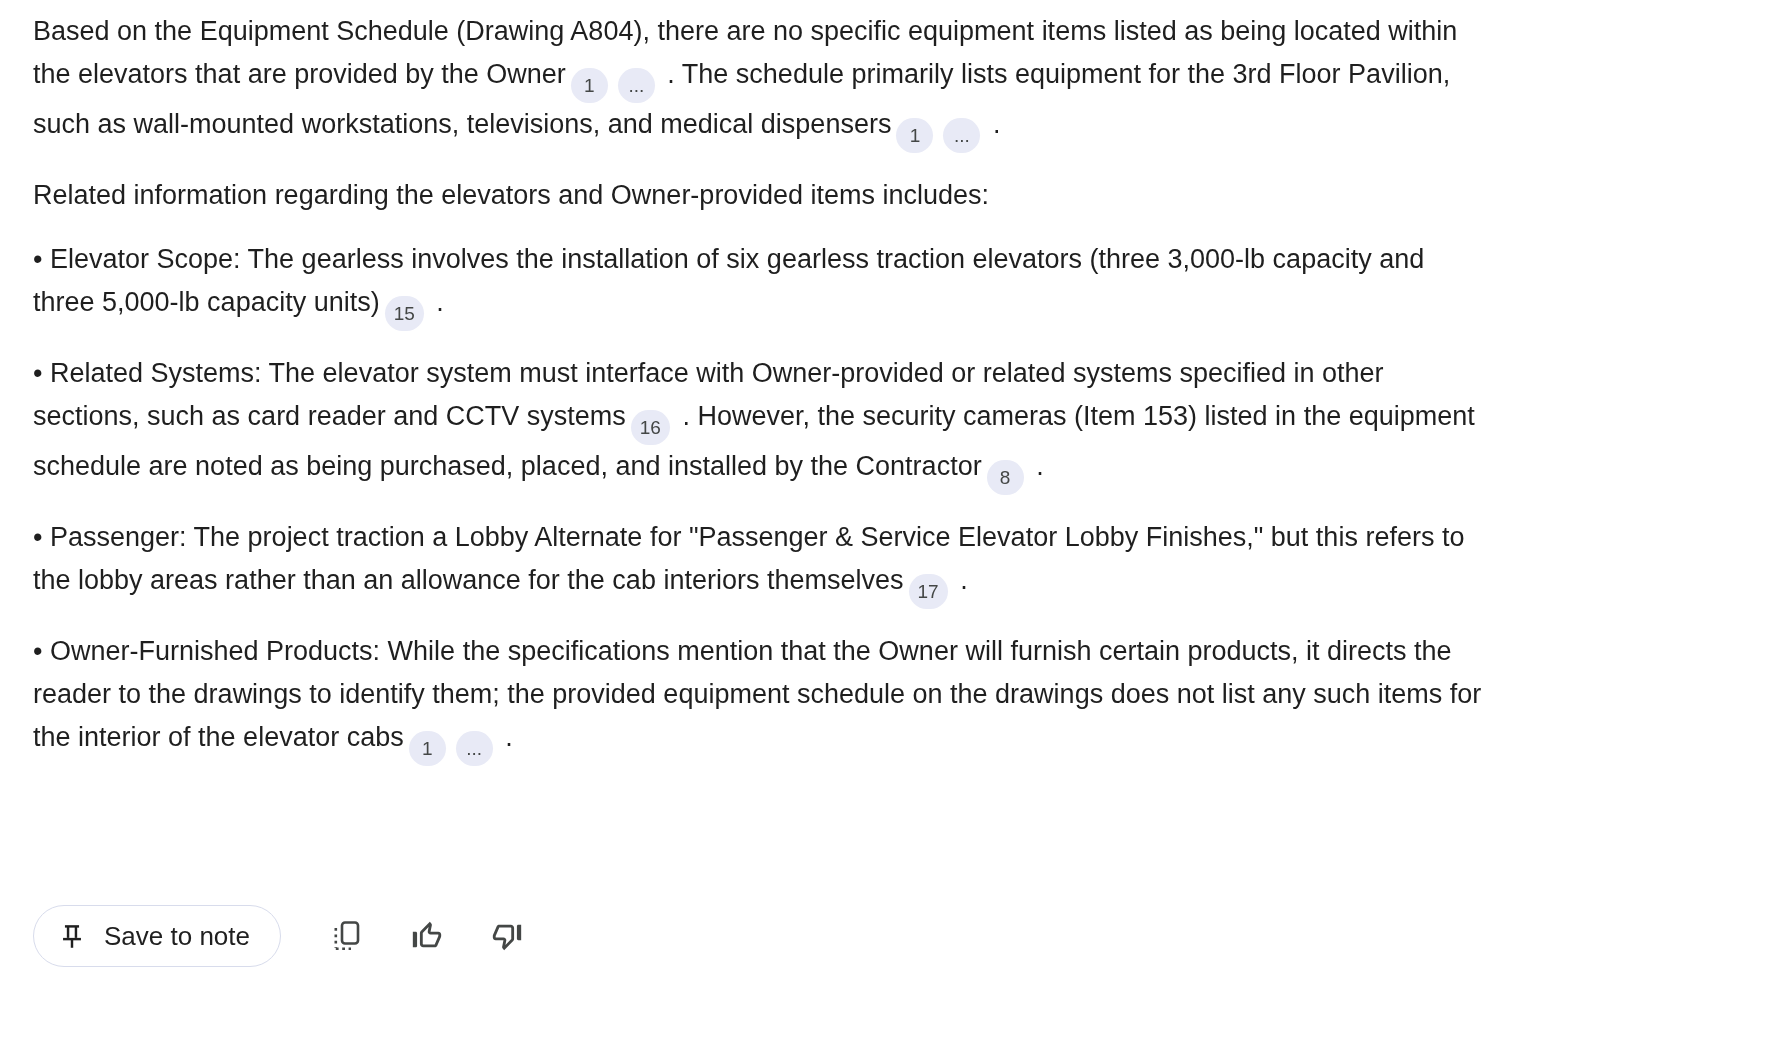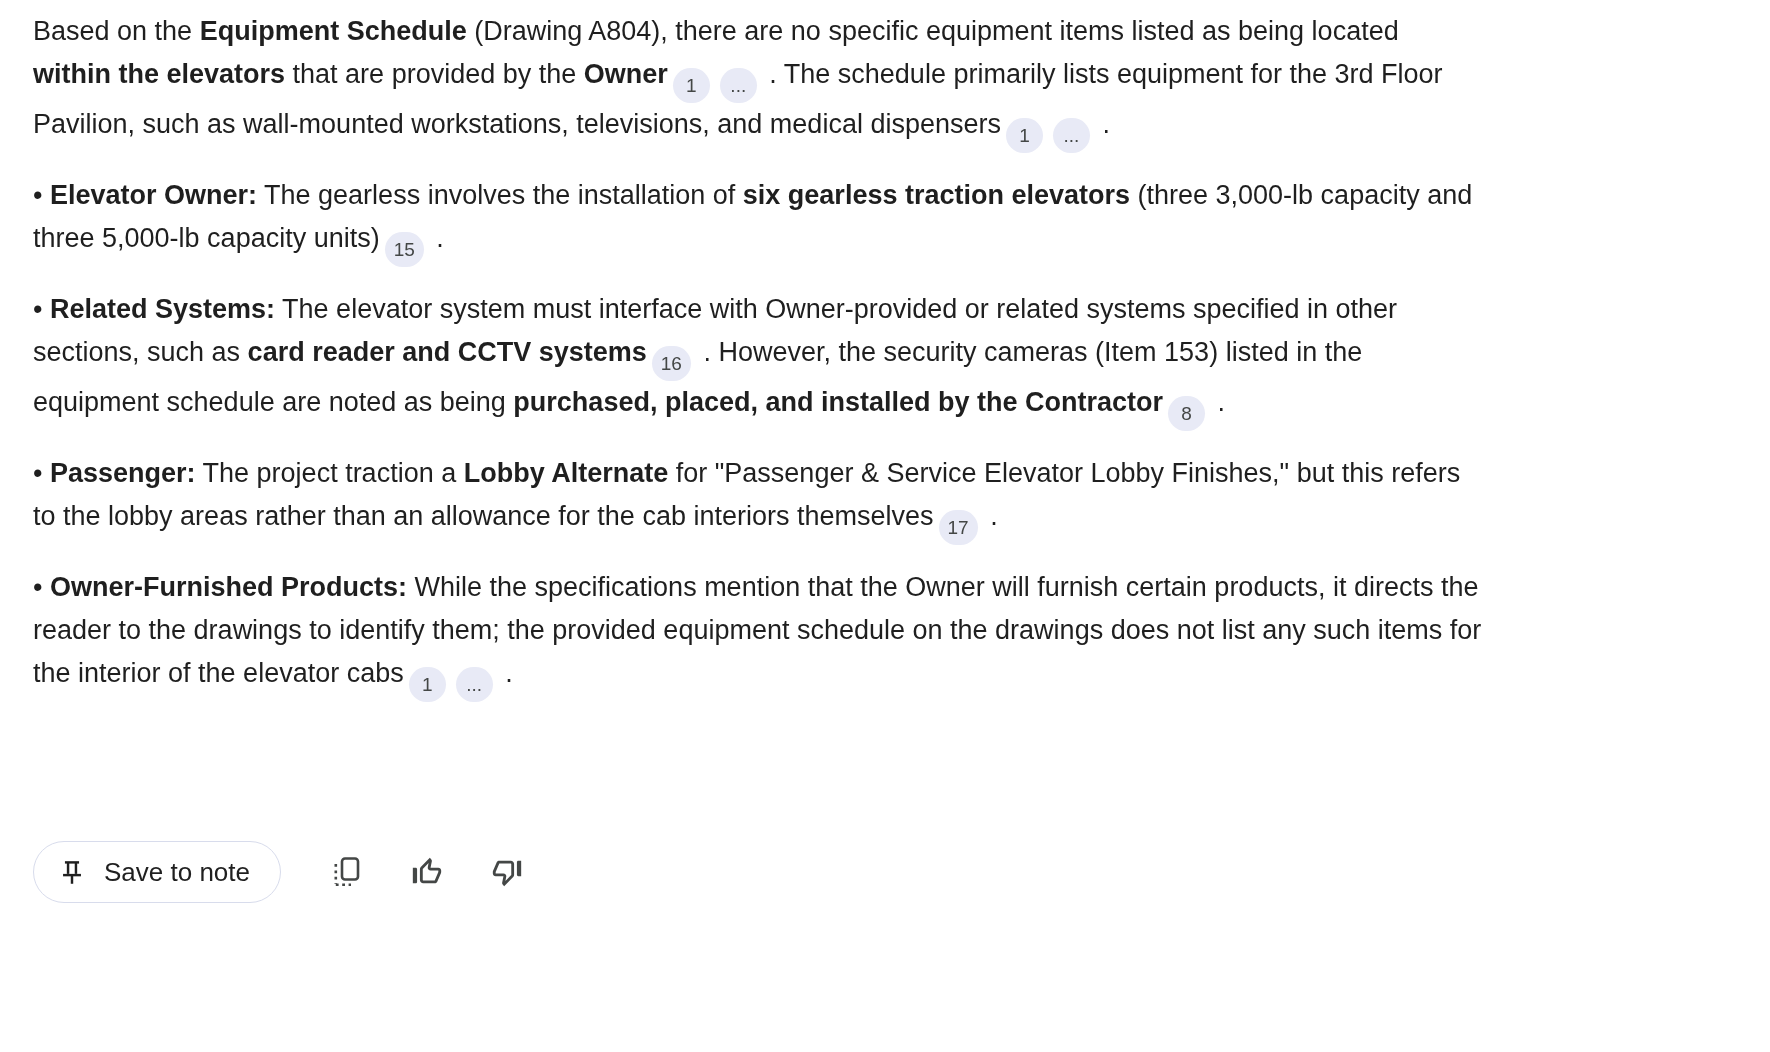--- a/index.html
+++ b/index.html
@@ -20,21 +20,21 @@
   }
   .answer{
     padding:10px 288px 0 33px;
   }
   .para{
     margin:0 0 21px 0;
     font-size:27px;
     line-height:43px;
     font-weight:400;
   }
-  .para .b{font-weight:700;margin-top:8px;}
+  .para .b{font-weight:400;margin-top:8px;}
   .chip{
     display:inline-flex;
     align-items:center;
     justify-content:center;
     min-width:37px;
     height:35px;
     padding:0 9px;
     margin:0 5px;
     border-radius:18px;
     background:var(--chip-bg);
@@ -76,21 +76,22 @@
   .icon-btn svg{display:block;width:34px;height:34px;}
   .rot180{transform:rotate(180deg);}
 </style>
 </head>
 <body>
 
 <div class="answer">
 
   <div>
       <p class="para"><span>Based on the </span><span class="b">Equipment Schedule</span><span> (Drawing A804), there are no specific equipment items listed as being located </span><span class="b">within the elevators</span><span> that are provided by the </span><span class="b">Owner</span><span class="chip">1</span><span class="chip">...</span><span> . The schedule primarily lists equipment for the 3rd Floor Pavilion, such as wall-mounted workstations, televisions, and medical dispensers</span><span class="chip">1</span><span class="chip">...</span><span> .</span></p>
-      <p class="para"><span>• </span><span class="b">Elevator Owner:</span><span> The gearless involves the installation of </span><span class="b">six gearless traction elevators</span><span> (three 3,000-lb capacity and three 5,000-lb capacity units)</span><span class="chip">15</span><span> .</span></p>
+      <p class="para"><span>Related information regarding the elevators and Owner-provided items includes:</span></p>
+      <p class="para"><span>• </span><span class="b">Elevator Scope:</span><span> The gearless involves the installation of </span><span class="b">six gearless traction elevators</span><span> (three 3,000-lb capacity and three 5,000-lb capacity units)</span><span class="chip">15</span><span> .</span></p>
       <p class="para"><span>• </span><span class="b">Related Systems:</span><span> The elevator system must interface with Owner-provided or related systems specified in other sections, such as </span><span class="b">card reader and CCTV systems</span><span class="chip">16</span><span> . However, the security cameras (Item 153) listed in the equipment schedule are noted as being </span><span class="b">purchased, placed, and installed by the Contractor</span><span class="chip">8</span><span> .</span></p>
       <p class="para"><span>• </span><span class="b">Passenger:</span><span> The project traction a </span><span class="b">Lobby Alternate</span><span> for "Passenger &amp; Service Elevator Lobby Finishes," but this refers to the lobby areas rather than an allowance for the cab interiors themselves</span><span class="chip">17</span><span> .</span></p>
       <p class="para"><span>• </span><span class="b">Owner-Furnished Products:</span><span> While the specifications mention that the Owner will furnish certain products, it directs the reader to the drawings to identify them; the provided equipment schedule on the drawings does not list any such items for the interior of the elevator cabs</span><span class="chip">1</span><span class="chip">...</span><span> .</span></p>
     </div>
 
   <div class="footer">
 
     <button class="save-btn">
       <span>
         <svg width="32" height="32" viewBox="0 0 34 34" fill="none" stroke="#1f1f1f" stroke-width="2.6">

